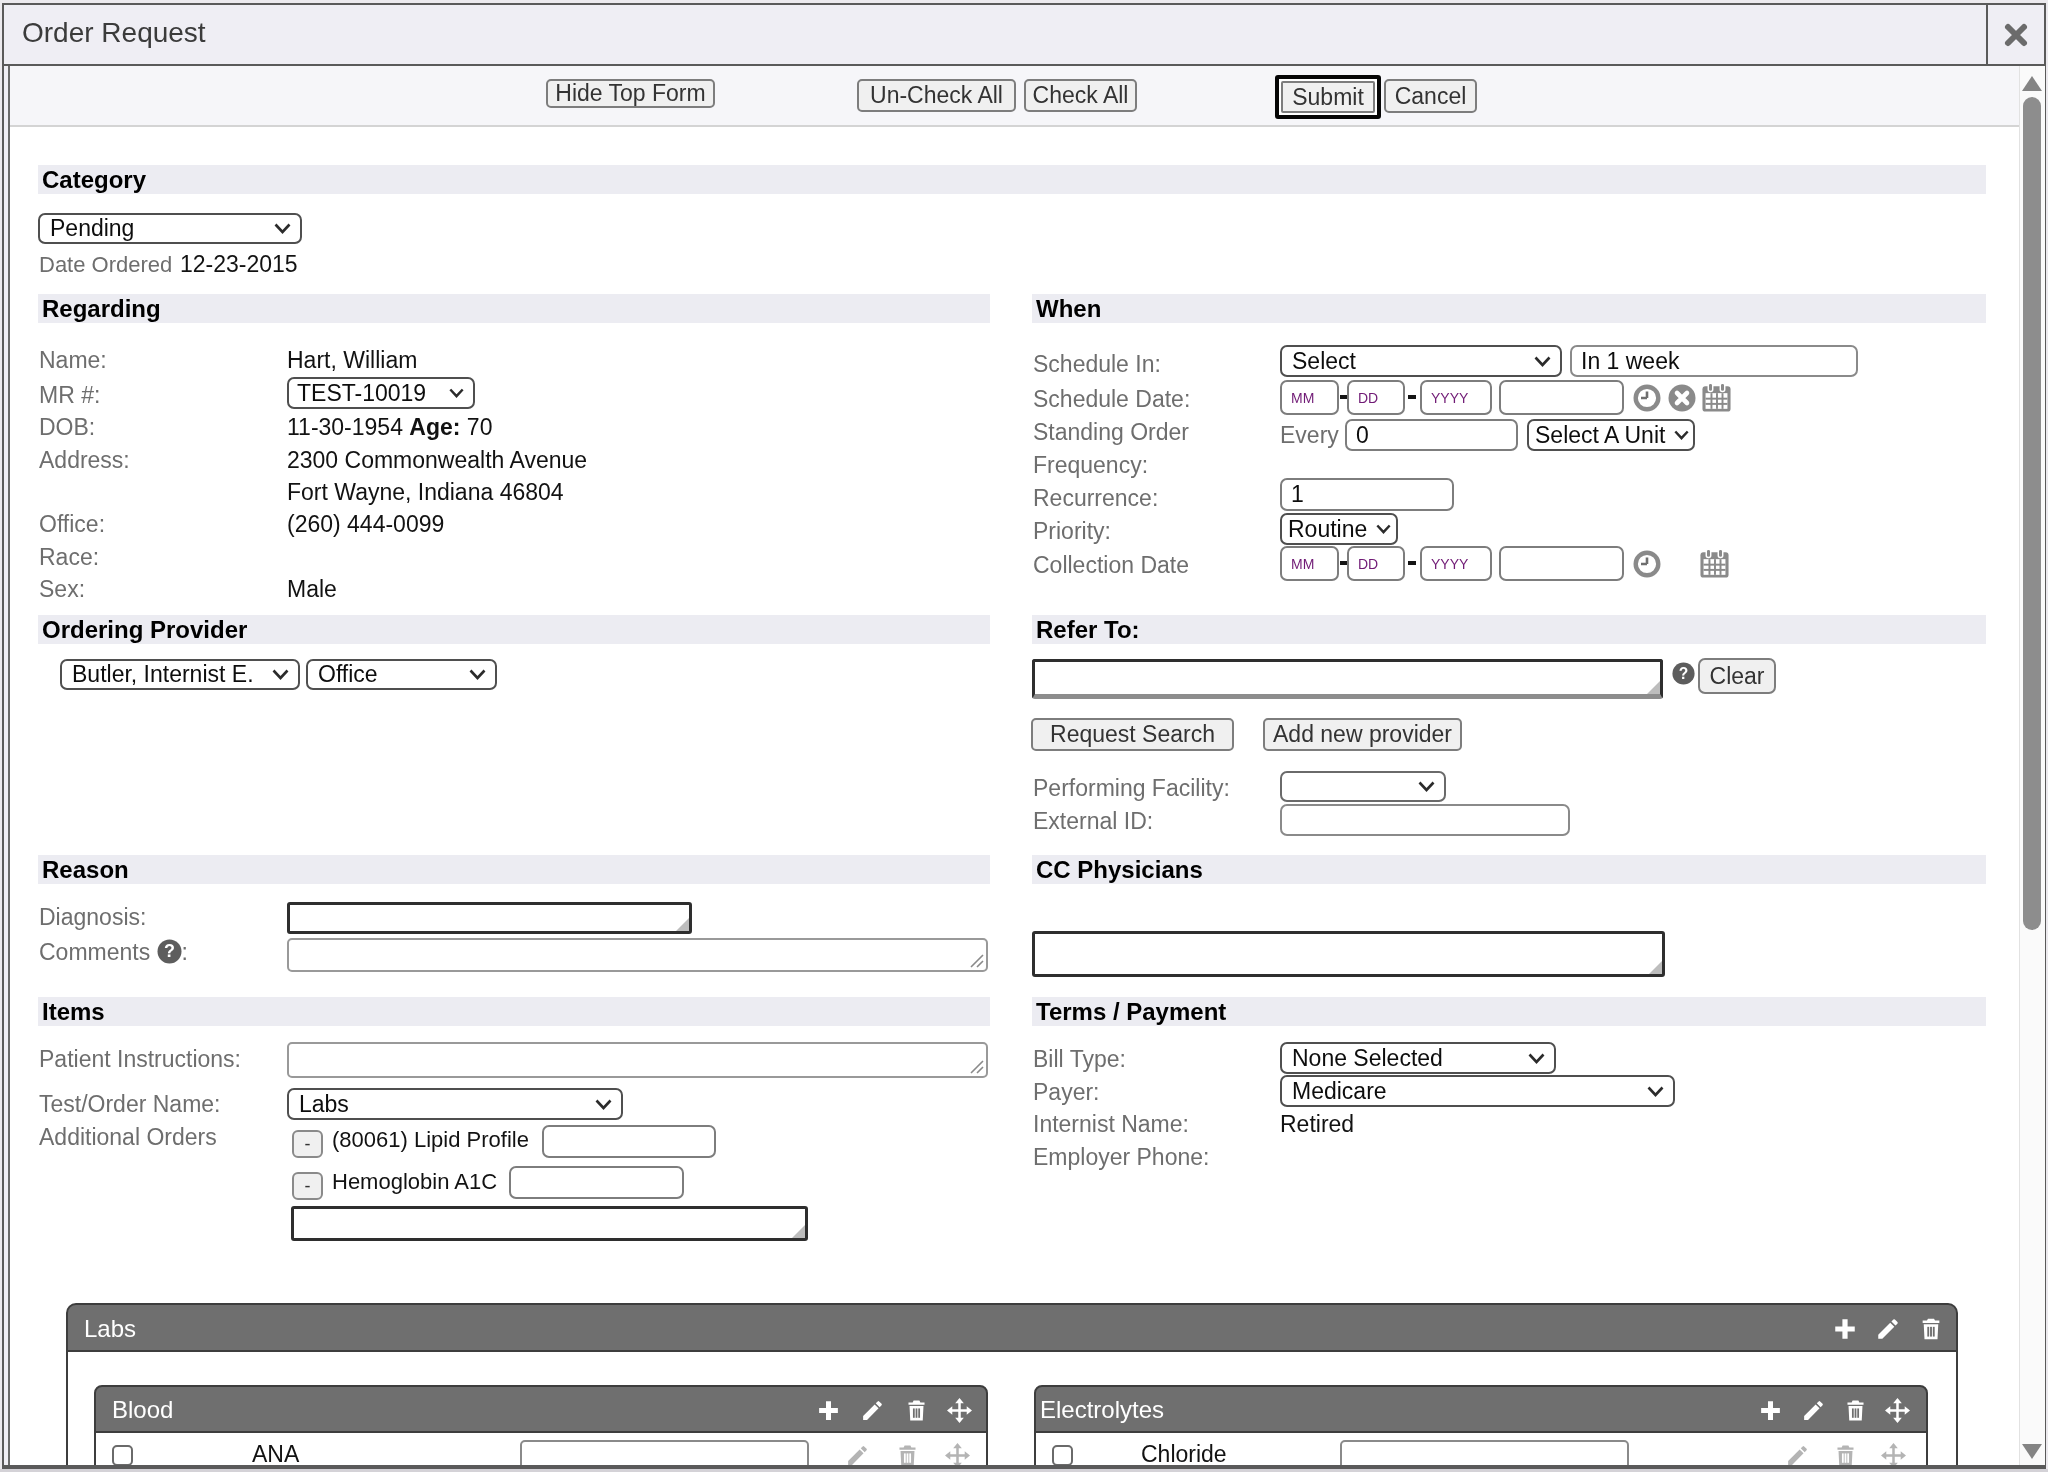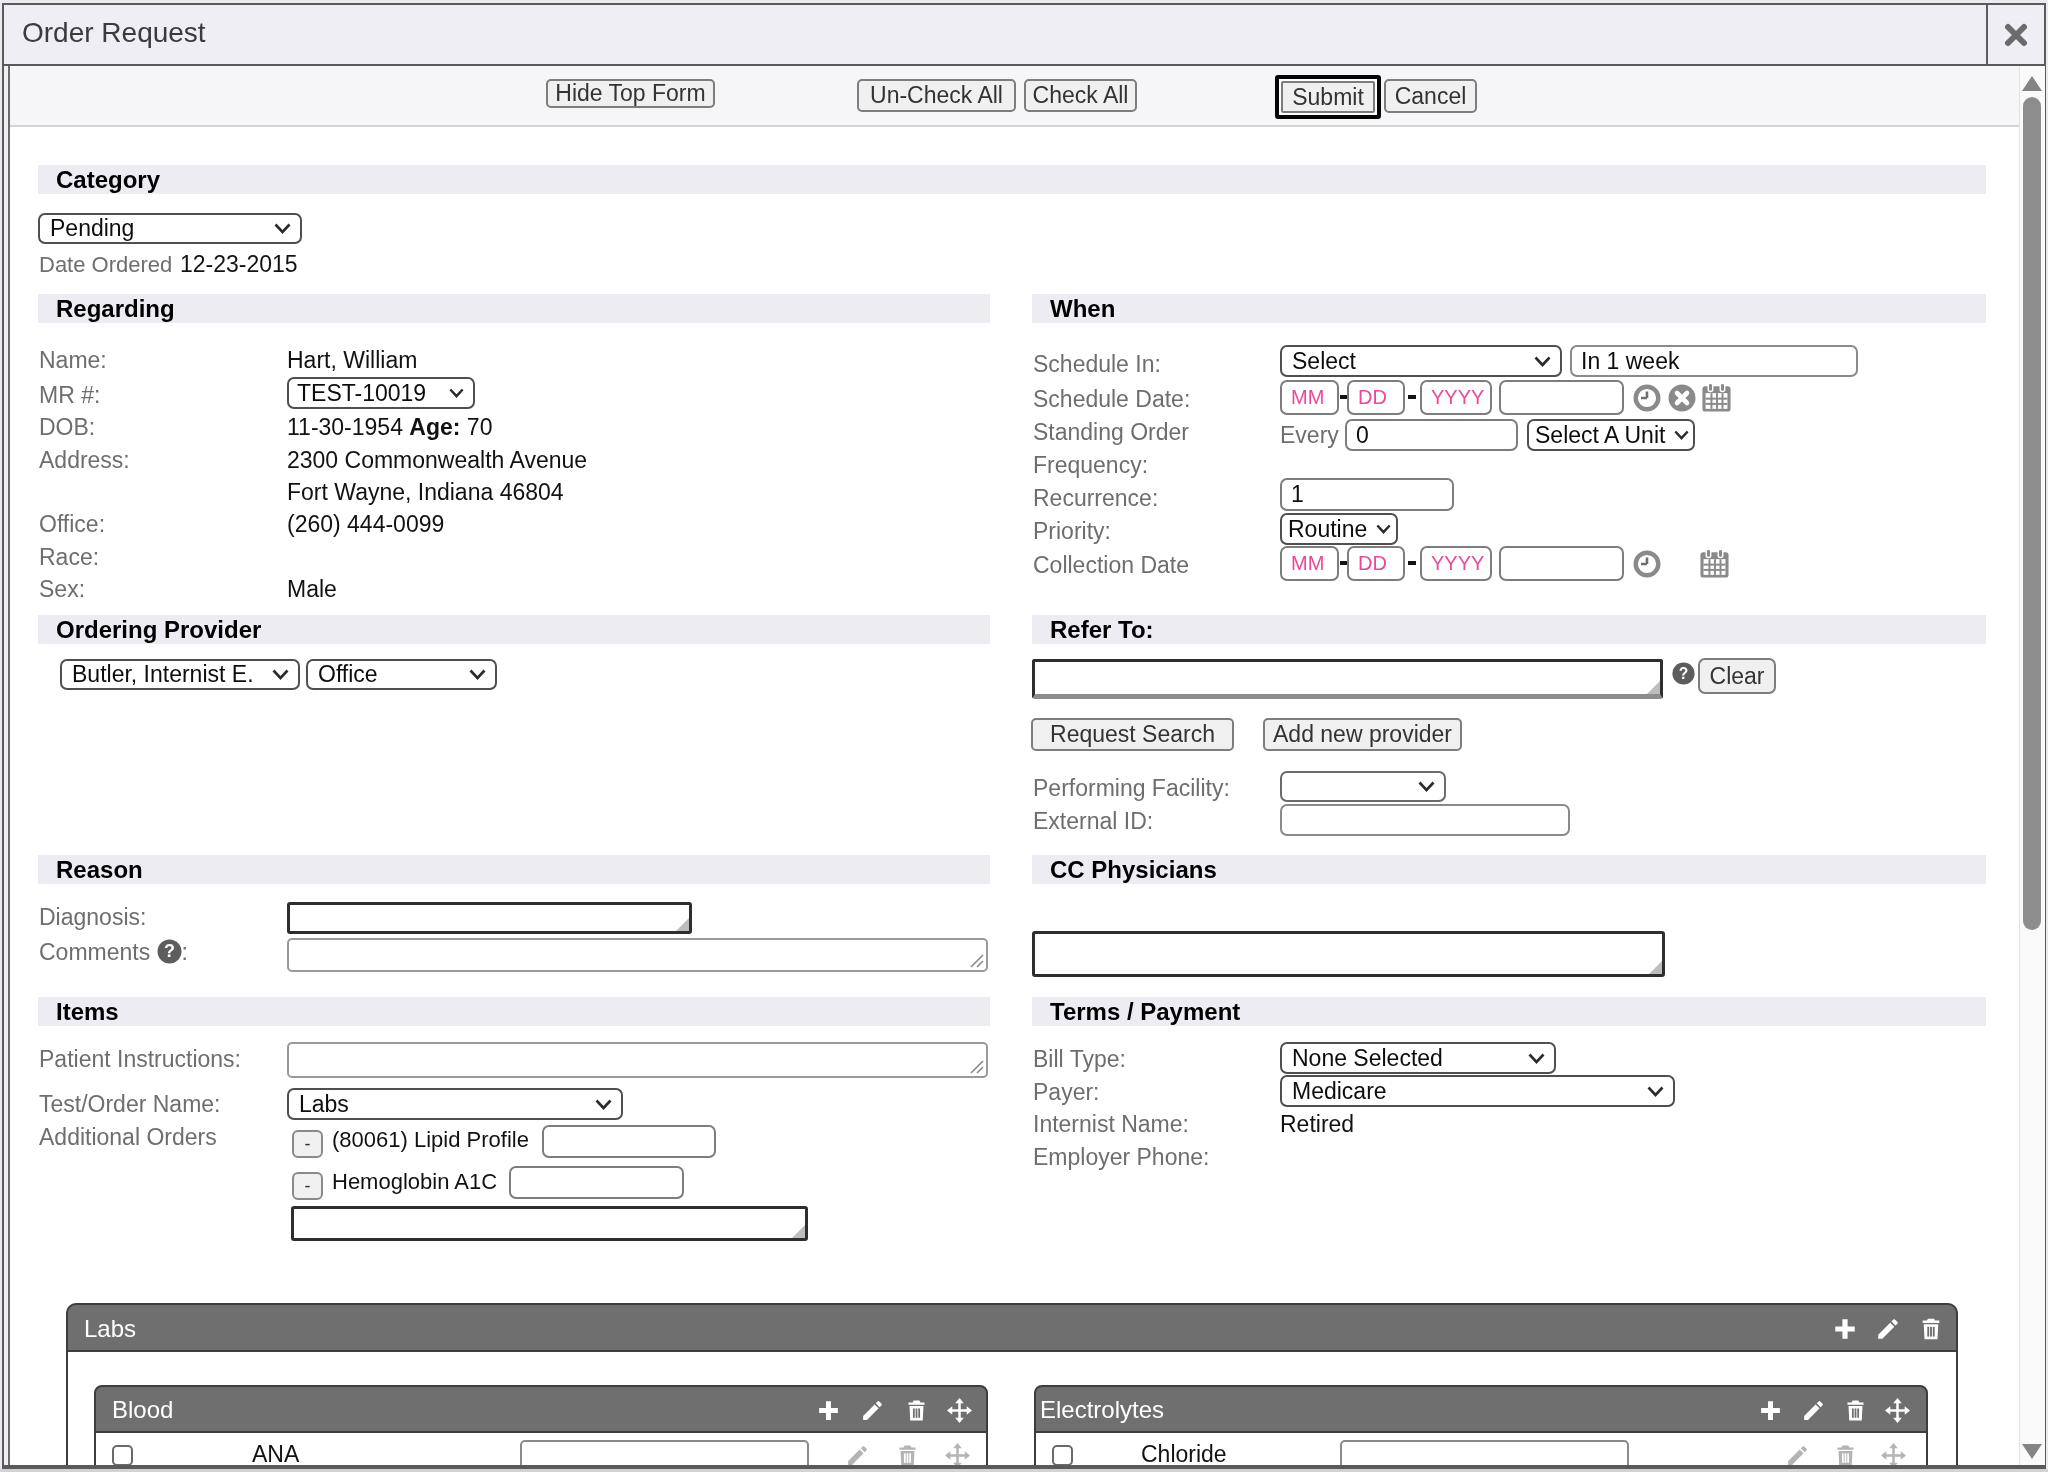--- a/index.html
+++ b/index.html
@@ -3,27 +3,27 @@
 <meta charset="utf-8">
 <style>
 html,body{margin:0;padding:0}
 body{width:2048px;height:1472px;position:relative;overflow:hidden;background:#eceaee;font-family:"Liberation Sans",sans-serif;}
 .abs{position:absolute}
 #dialog{position:absolute;left:2px;top:3px;width:2040px;height:1462px;background:#efeef4;border:2px solid #5a5a5a}
 #titletx{position:absolute;left:22px;top:17px;font-size:28px;font-weight:normal;color:#3b3b3b}
 #closebox{position:absolute;left:1986px;top:5px;width:58px;height:59px;border-left:2px solid #5a5a5a;box-sizing:border-box}
 #content{position:absolute;left:8px;top:66px;width:2036px;height:1401px;background:#fff;border-left:2px solid #6a6a6a;box-sizing:border-box}
 #btnrow{position:absolute;left:10px;top:66px;width:2009px;height:61px;background:#f6f6f9;border-bottom:2px solid #d4d4d4;box-sizing:border-box}
-.band{position:absolute;background:#ececf2;height:29px;line-height:30px;font-weight:bold;font-size:24px;color:#000;padding-left:18px;box-sizing:border-box}
+.band{position:absolute;background:#ececf2;height:29px;line-height:30px;font-weight:bold;font-size:24px;color:#000;padding-left:4px;box-sizing:border-box}
 .lbl{position:absolute;color:#6e6e6e;font-size:23px;white-space:nowrap;line-height:28px}
 .val{position:absolute;color:#121212;font-size:23px;white-space:nowrap;line-height:28px}
 .sel{position:absolute;background:#fff;border:2px solid #4f4f4f;border-radius:7px;font-size:23px;color:#0d0d0d;display:flex;align-items:center;padding-left:10px;box-sizing:border-box;white-space:nowrap}
 .sel svg{position:absolute;right:9px}
 .inp{position:absolute;background:#fff;border:2px solid #7d7d7d;border-radius:7px;box-sizing:border-box;font-size:23px;color:#0d0d0d;display:flex;align-items:center;padding-left:9px;white-space:nowrap}
-.ph{color:#ec4899;font-size:20px}
+.ph{color:#701a75;font-size:14px}
 .dk{position:absolute;background:#fff;border:3px solid #2e2e2e;border-radius:3px;box-sizing:border-box}
 .btn{position:absolute;background:#f0f0f0;border:2px solid #7d7d7d;border-radius:5px;font-size:23px;color:#333;display:flex;align-items:center;justify-content:center;box-sizing:border-box;white-space:nowrap}
 .cb{position:absolute;width:21px;height:21px;background:#fff;border:2px solid #6a6a6a;border-radius:5px;box-sizing:border-box}
 .tri-dk{position:absolute;right:0;bottom:0;width:0;height:0;border-left:13px solid transparent;border-bottom:13px solid #bdbdbd}
 .icon{position:absolute}
 .hdr{position:absolute;background:#6f6f6f;border:2px solid #3d3d3d;box-sizing:border-box;color:#fff;font-size:24px}
 </style>
 </head>
 <body>
 <svg width="0" height="0" style="position:absolute">

